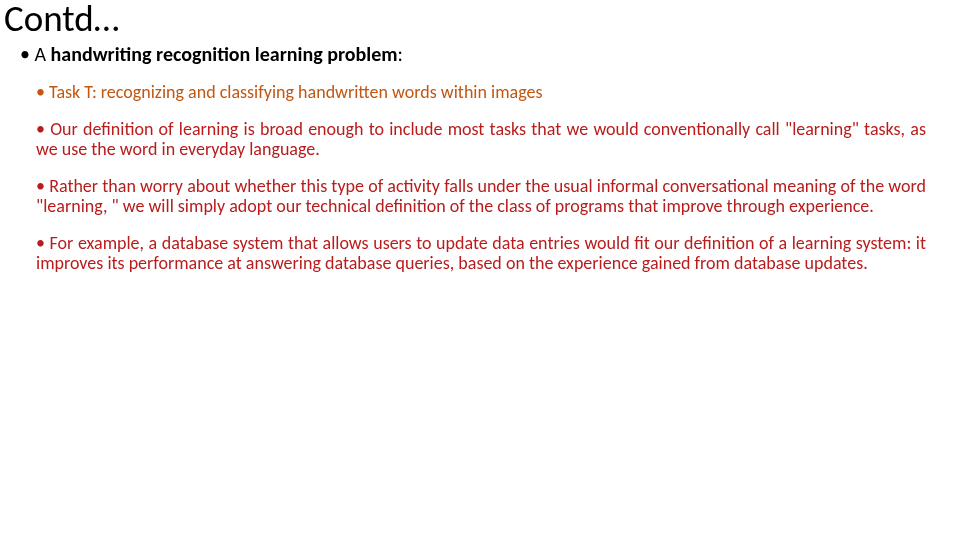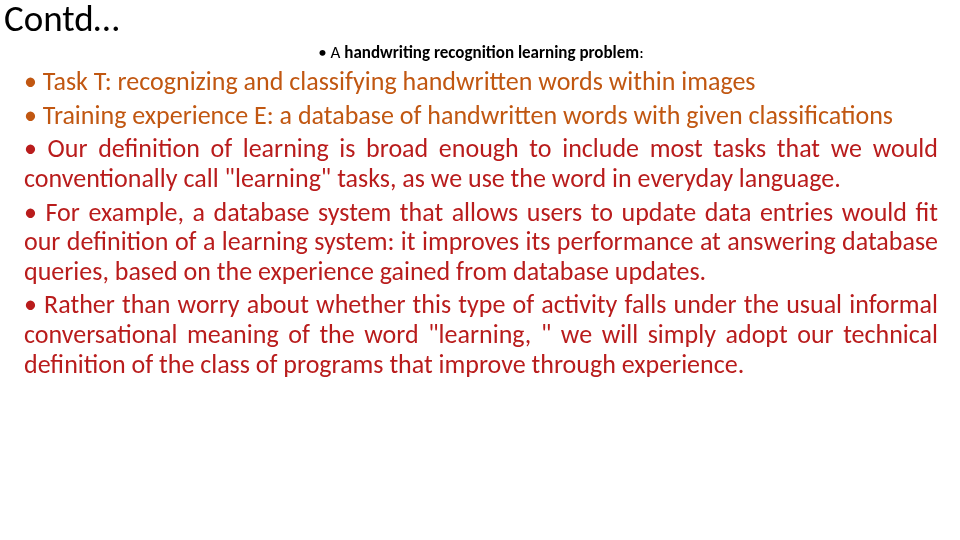--- a/index.html
+++ b/index.html
@@ -27,38 +27,38 @@
     color: #000000;
     letter-spacing: 0px;
   }
   .content {
     position: absolute;
     top: 42px;
     left: 20px;
     right: 18px;
   }
   .heading-line {
-    text-align: center;
-    font-size: 17px;
+    text-align: left;
+    font-size: 20px;
     font-weight: 400;
     color: #000000;
     margin: 0 0 2px 0;
     white-space: nowrap;
   }
   .heading-line .bullet-dot {
     color: #000000;
   }
   .heading-line .bold {
     font-weight: 700;
   }
   .bullet {
-    font-size: 26px;
+    font-size: 18px;
     line-height: 1.14;
     text-align: left;
-    margin: 4px;
+    margin: 16px;
     padding: 0;
   }
   .bullet.colored {
     color: #C15711;
   }
   .bullet.black {
     color: #b91c1c;
   }
   .bullet.justify {
     text-align: justify;
@@ -74,20 +74,19 @@
 
   <div class="title">Contd…</div>
 
   <div class="content">
     <p class="heading-line">
       <span class="bullet-dot">•</span>
       <span>A </span><span class="bold">handwriting recognition learning problem</span><span>:</span>
     </p>
     <div id="bullets-container">
         <p class="bullet colored"><span class="dot">• </span><span>Task T: recognizing and classifying handwritten words within images</span></p>
-        <p class="bullet colored"><span class="dot">• </span><span>Training experience E: a database of handwritten words with given classifications</span></p>
         <p class="bullet black justify"><span class="dot">• </span><span>Our definition of learning is broad enough to include most tasks that we would conventionally call "learning" tasks, as we use the word in everyday language.</span></p>
+        <p class="bullet black justify"><span class="dot">• </span><span>Rather than worry about whether this type of activity falls under the usual informal conversational meaning of the word "learning, " we will simply adopt our technical definition of the class of programs that improve through experience.</span></p>
         <p class="bullet black justify"><span class="dot">• </span><span>For example, a database system that allows users to update data entries would fit our definition of a learning system: it improves its performance at answering database queries, based on the experience gained from database updates.</span></p>
-        <p class="bullet black justify"><span class="dot">• </span><span>Rather than worry about whether this type of activity falls under the usual informal conversational meaning of the word "learning, " we will simply adopt our technical definition of the class of programs that improve through experience.</span></p>
       </div>
   </div>
 
 </div>
 
 </body></html>

